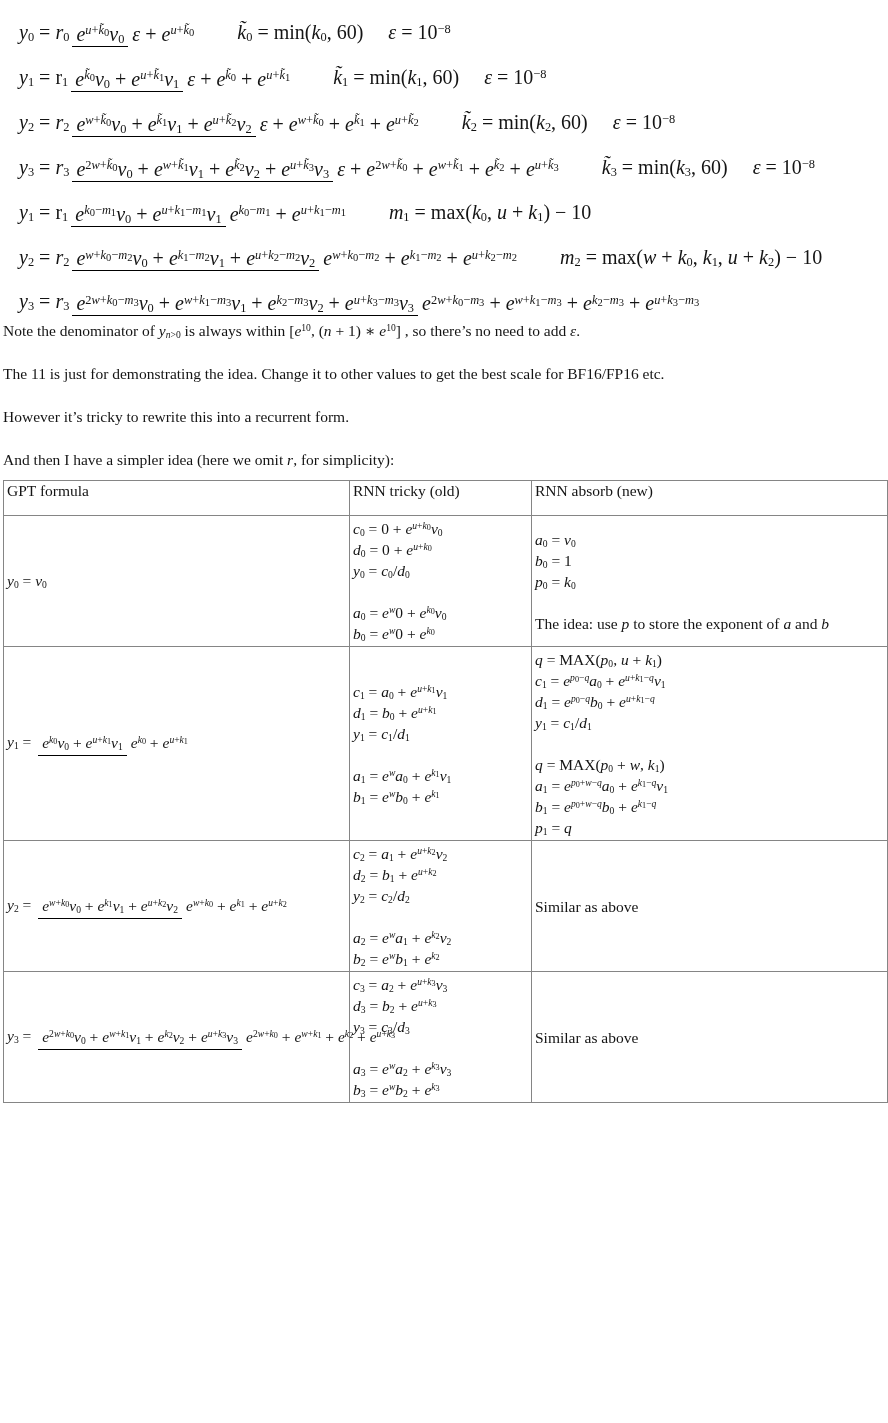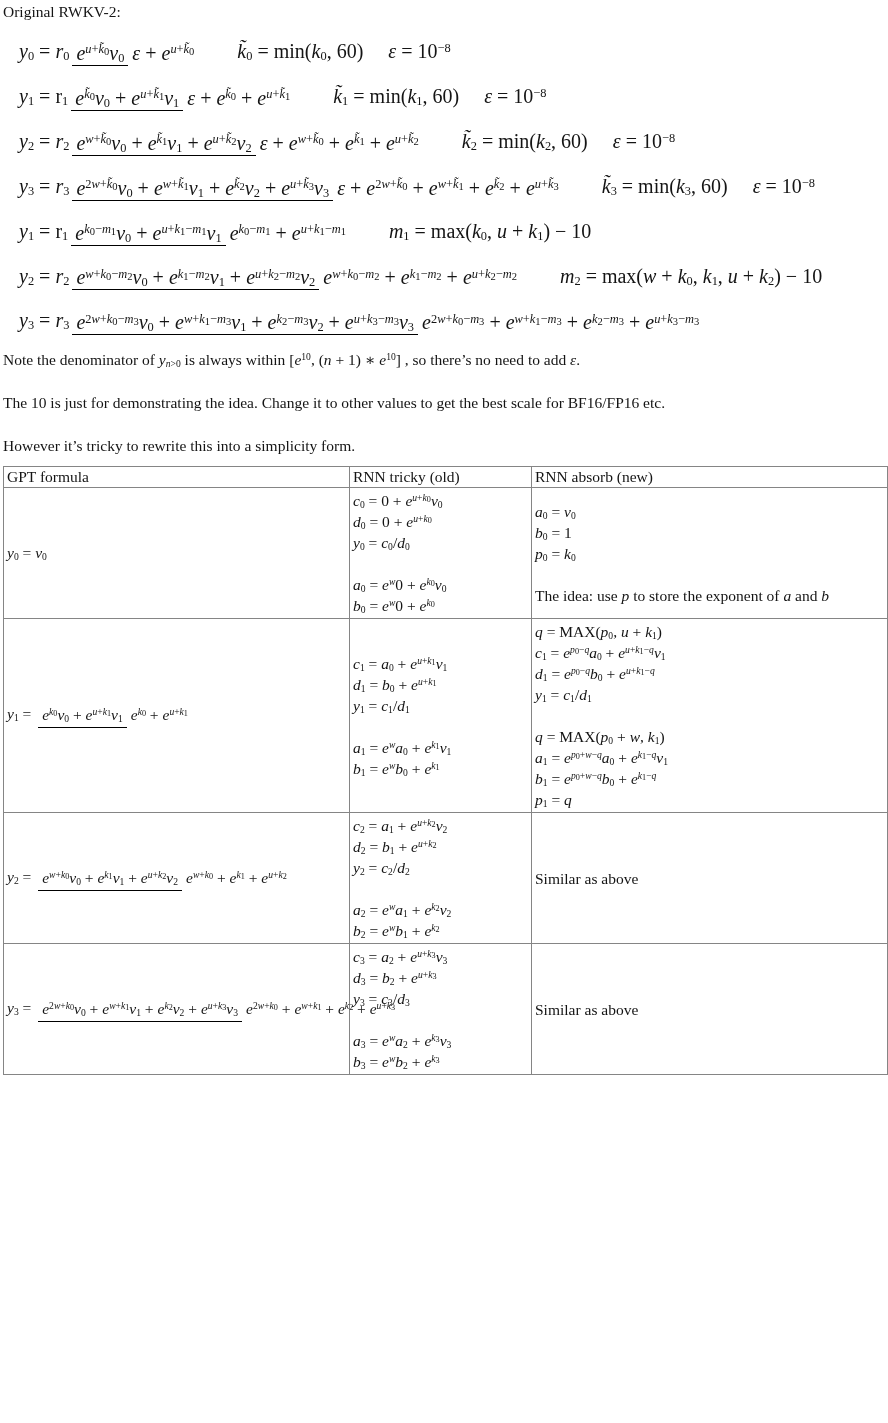--- a/index.html
+++ b/index.html
@@ -19,33 +19,32 @@
   sup sub, sup sup, sub sub, sub sup{font-size:.85em}
   .heading{margin:0;line-height:19px}
   .h2{margin-top:16px}
   .fblock{display:flex;align-items:flex-start;margin:18px 16px 0;font-size:20px;line-height:24px;white-space:nowrap}
   .fblock .side{margin-left:36px}
   .fsimple{margin-top:20px}
   .fr{display:inline-flex;vertical-align:middle;text-align:center;margin:0 3px}
   .fn{display:block;padding:0 4px;border-bottom:1.2px solid var(--bar);line-height:24px}
   .fd{display:block;padding:0 4px;line-height:24px}
   .note{margin:22px 0 0;line-height:21px;white-space:nowrap}
-  .note-first{margin-top:14px}
+  .note-first{margin-top:4px}
   table{border-collapse:collapse;table-layout:fixed;width:884px;margin-top:10px}
   th,td{border:1px solid var(--border);text-align:left;font-weight:normal;vertical-align:middle;padding:2px 3px}
-  th{line-height:19px;padding:0 3px 1px}
+  th{line-height:19px;padding:0 3px 15px}
   .cl{line-height:21px;min-height:21px;white-space:nowrap}
   .mathcell{white-space:nowrap}
 </style>
 </head>
 <body>
 
 <main>
 
-  <p class="heading">Original RWKV-2:</p>
 
   <div class="fblock">
     <span class="math"><i>y</i><sub>0</sub> = <i>r</i><sub>0</sub><span class="fr">
           <span class="fn"><i>e</i><sup><i>u</i>+<i>k̃</i><sub>0</sub></sup><i>v</i><sub>0</sub></span>
           <span class="fd"><i>ε</i> + <i>e</i><sup><i>u</i>+<i>k̃</i><sub>0</sub></sup></span>
         </span></span>
     <span class="math side"><i>k̃</i><sub>0</sub> = <span class="up">min</span>(<i>k</i><sub>0</sub>, 60)  <i>ε</i> = 10<sup>−8</sup></span>
   </div>
   <div class="fblock">
     <span class="math"><i>y</i><sub>1</sub> = <span class="up">r</span><sub>1</sub><span class="fr">
@@ -85,22 +84,23 @@
     <span class="math side"><i>m</i><sub>2</sub> = <span class="up">max</span>(<i>w</i> + <i>k</i><sub>0</sub>, <i>k</i><sub>1</sub>, <i>u</i> + <i>k</i><sub>2</sub>) − 10</span>
   </div>
   <div class="fblock">
     <span class="math"><i>y</i><sub>3</sub> = <i>r</i><sub>3</sub><span class="fr">
           <span class="fn"><i>e</i><sup>2<i>w</i>+<i>k</i><sub>0</sub>−<i>m</i><sub>3</sub></sup><i>v</i><sub>0</sub> + <i>e</i><sup><i>w</i>+<i>k</i><sub>1</sub>−<i>m</i><sub>3</sub></sup><i>v</i><sub>1</sub> + <i>e</i><sup><i>k</i><sub>2</sub>−<i>m</i><sub>3</sub></sup><i>v</i><sub>2</sub> + <i>e</i><sup><i>u</i>+<i>k</i><sub>3</sub>−<i>m</i><sub>3</sub></sup><i>v</i><sub>3</sub></span>
           <span class="fd"><i>e</i><sup>2<i>w</i>+<i>k</i><sub>0</sub>−<i>m</i><sub>3</sub></sup> + <i>e</i><sup><i>w</i>+<i>k</i><sub>1</sub>−<i>m</i><sub>3</sub></sup> + <i>e</i><sup><i>k</i><sub>2</sub>−<i>m</i><sub>3</sub></sup> + <i>e</i><sup><i>u</i>+<i>k</i><sub>3</sub>−<i>m</i><sub>3</sub></sup></span>
         </span></span>
   </div>
 
   <p class="note note-first">Note the denominator of <i>y</i><sub><i>n</i>&gt;0</sub> is always within [<i>e</i><sup>10</sup>, (<i>n</i> + 1) ∗ <i>e</i><sup>10</sup>] , so there’s no need to add <i>ε</i>.</p>
-  <p class="note">The 10 is just for demonstrating the idea. Change it to other values to get the best scale for BF16/FP16 etc.</p>
-  <p class="note">However it’s tricky to rewrite this into a simplicity form.</p>
+  <p class="note">The 11 is just for demonstrating the idea. Change it to other values to get the best scale for BF16/FP16 etc.</p>
+  <p class="note">However it’s tricky to rewrite this into a recurrent form.</p>
+  <p class="note">And then I have a simpler idea (here we omit <i>r</i>, for simplicity):</p>
 
   <table>
     <colgroup>
       <col style="width:346px">
         <col style="width:182px">
         <col style="width:356px">
     </colgroup>
     <thead>
       <tr>
         <th>GPT formula</th>

